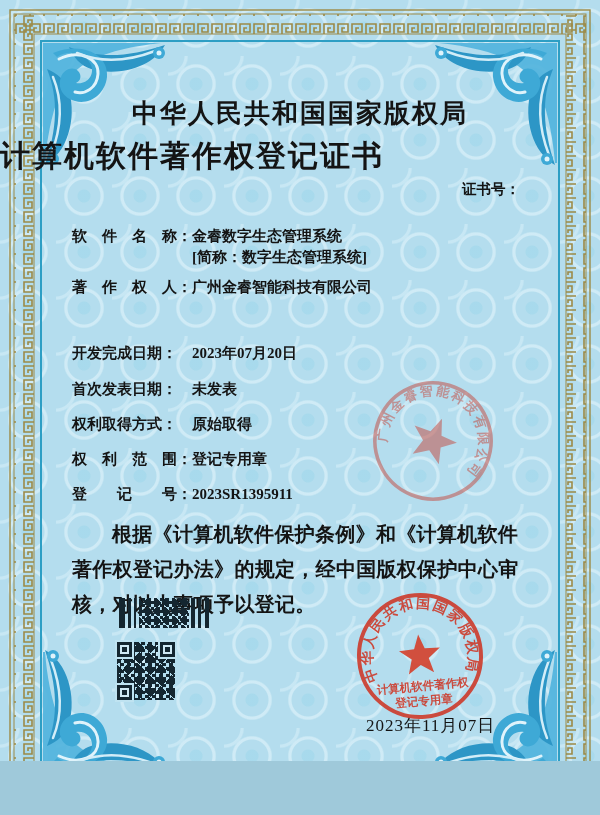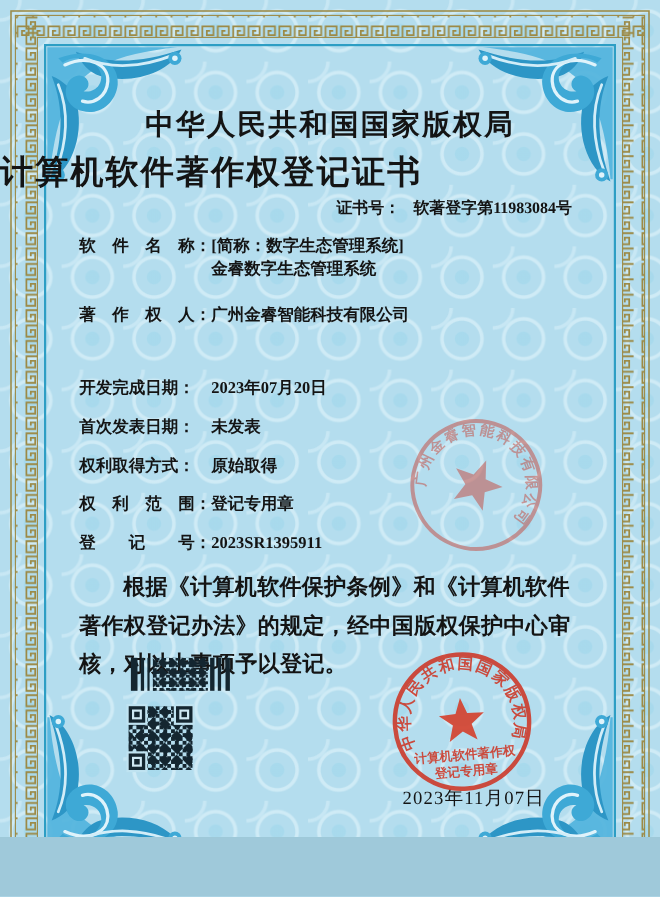--- a/index.html
+++ b/index.html
@@ -20,21 +20,21 @@
     font-size:26px;font-weight:700;letter-spacing:2px;}
   .title2{position:absolute;top:136px;left:0;width:100%;text-align:left;
     font-size:30px;font-weight:700;letter-spacing:2px;}
   .certno{position:absolute;top:180px;right:80px;display:flex;gap:12px;
     font-size:14.5px;font-weight:700;align-items:flex-end;}
 
   .field{position:absolute;left:72px;display:flex;align-items:flex-start;
     font-size:15px;font-weight:700;line-height:21px;}
   .flabel{width:120px;flex:0 0 auto;}
   .fvalue{white-space:nowrap;}
-  .r1{top:214px}.r2{top:277px}.r3{top:343px}.r4{top:379px}
+  .r1{top:226px}.r2{top:277px}.r3{top:343px}.r4{top:379px}
   .r5{top:414px}.r6{top:449px}.r7{top:484px}
   .ver{font-size:14px;letter-spacing:.5px;}
 
   .statement{position:absolute;left:72px;top:517px;width:452px;
     font-size:20px;font-weight:700;line-height:35px;text-indent:2em;letter-spacing:.3px;}
 
   .barcode{position:absolute;left:119px;top:598px;width:90px;height:30px;
     background:
       linear-gradient(#142630,#142630) 0 0/6px 100% no-repeat,
       linear-gradient(#142630,#142630) 9px 0/3px 100% no-repeat,
@@ -105,28 +105,27 @@
     <use href="#cornerOrn" transform="translate(557,43) scale(-1,1)"></use>
     <use href="#cornerOrn" transform="translate(43,772) scale(1,-1)"></use>
     <use href="#cornerOrn" transform="translate(557,772) scale(-1,-1)"></use>
   </svg>
 
   <div class="title1">中华人民共和国国家版权局</div>
   <div class="title2">计算机软件著作权登记证书</div>
 
   <div class="certno">
     <span>证书号：</span>
-    <span>软著登字第11983084号</span>
   </div>
 
   <div class="field r1">
     <span class="flabel">软　件　名　称：</span>
     <span class="fvalue">
+      <div>金睿数字生态管理系统</div>
       <div>[简称：数字生态管理系统]</div>
-      <div>金睿数字生态管理系统</div>
     </span>
   </div>
 
   <div class="field r2">
     <span class="flabel">著　作　权　人：</span>
     <span class="fvalue">广州金睿智能科技有限公司</span>
   </div>
 
   <div class="field r3">
     <span class="flabel">开发完成日期：</span>

